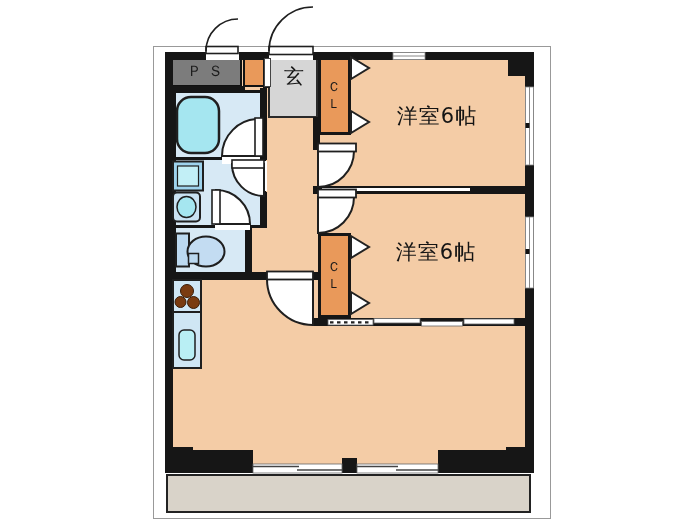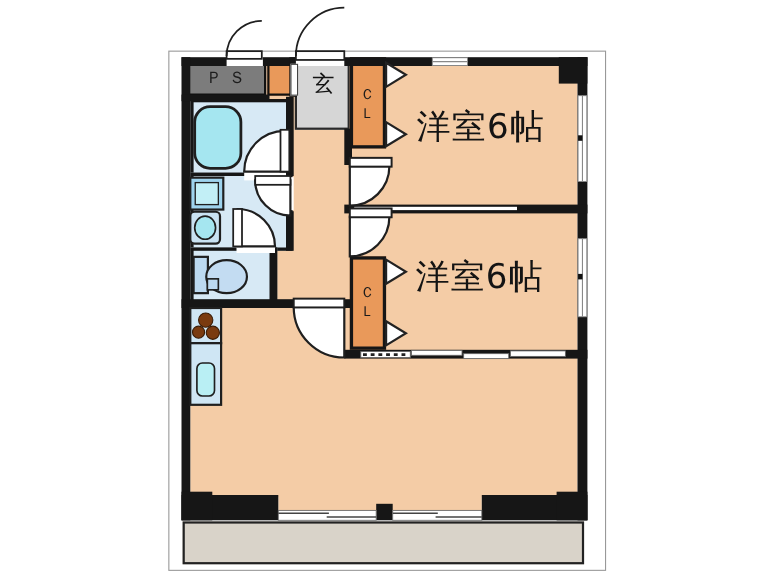--- a/index.html
+++ b/index.html
@@ -4,21 +4,21 @@
 <style>
   html,body{margin:0;padding:0;background:#ffffff;}
   #canvas{position:relative;width:700px;height:525px;background:#fff;overflow:hidden;
           font-family:"DejaVu Sans","Liberation Sans",sans-serif;}
   .abs{position:absolute;}
   .w{position:absolute;background:#161616;}
   .gap{position:absolute;background:#ffffff;}
   .room{position:absolute;box-sizing:border-box;}
   .lbl{position:absolute;transform:translate(-50%,-50%);color:#141414;white-space:nowrap;
        line-height:1;}
-  .lbl-room{font-size:31px;letter-spacing:1px;}
+  .lbl-room{font-size:21px;letter-spacing:1px;}
   .lbl-ldk{font-size:24px;letter-spacing:1px;}
   .lbl-ps{font-size:15px;letter-spacing:6px;color:#1c1c1c;}
   .lbl-gen{font-size:20px;}
   .lbl-balcony{font-size:18px;letter-spacing:6px;color:#2b2b2b;}
   .lbl-cl{position:absolute;transform:translate(-50%,-50%);width:15px;font-size:13px;
           color:#1a1a1a;text-align:left;word-break:break-all;white-space:normal;line-height:1.3;}
   svg{position:absolute;left:0;top:0;pointer-events:none;}
 </style>
 </head>
 <body>

